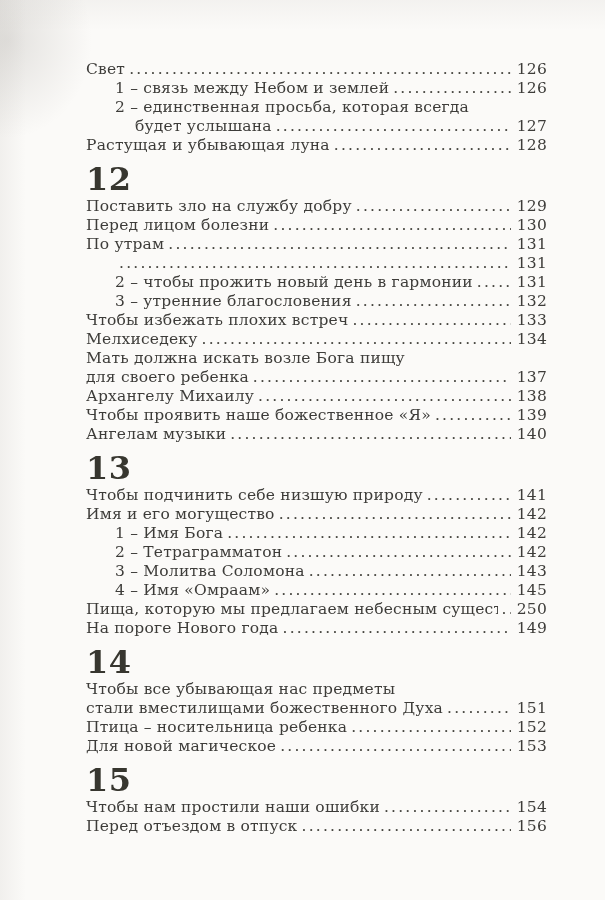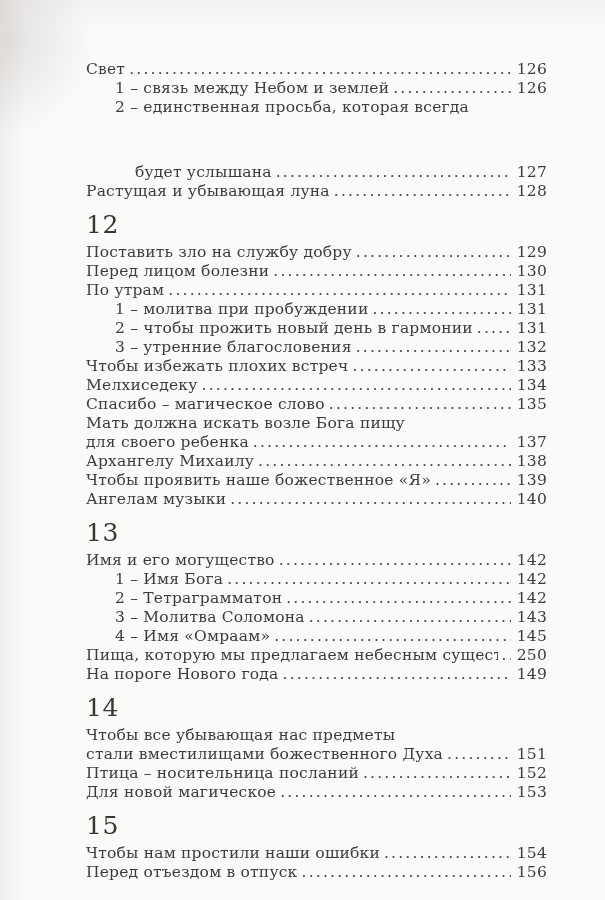--- a/index.html
+++ b/index.html
@@ -23,36 +23,36 @@
       linear-gradient(180deg, rgba(150,145,138,0.08) 0, rgba(150,145,138,0) 30px),
       #fbfaf8;
     box-sizing: border-box;
     padding: 60px 58px 0 86px;
     color: #3d3c39;
   }
   .toc {
     width: 100%;
   }
   .chapter-heading {
-    font-size: 25px;
-    font-weight: normal;
+    font-size: 32px;
+    font-weight: bold;
     color: #37362f;
     line-height: 30px;
     margin: 9px 0 3px 0;
     letter-spacing: 0.5px;
   }
   .toc-row {
     display: flex;
     align-items: baseline;
     line-height: 19px;
     font-size: 15.5px;
     letter-spacing: 0.2px;
   }
   .toc-row.indent-1 { padding-left: 29px; }
-  .toc-row.indent-2 { padding-left: 49px; margin-top: 46px; }
+  .toc-row.indent-2 { padding-left: 49px; }
   .entry-text {
     white-space: nowrap;
     flex: 0 1 auto;
     overflow: hidden;
   }
   .leader {
     flex: 1 1 10px;
     min-width: 8px;
     overflow: hidden;
     white-space: nowrap;
@@ -131,21 +131,20 @@
     <span class="page-num">130</span>
   </div>
 
   <div class="toc-row indent-0">
     <span class="entry-text">По утрам</span>
     <span class="leader"></span>
     <span class="page-num">131</span>
   </div>
 
   <div class="toc-row indent-1">
-    <span class="entry-text">1 – молитва при пробуждении</span>
     <span class="leader"></span>
     <span class="page-num">131</span>
   </div>
 
   <div class="toc-row indent-1">
     <span class="entry-text">2 – чтобы прожить новый день в гармонии</span>
     <span class="leader"></span>
     <span class="page-num">131</span>
   </div>
 
@@ -160,25 +159,20 @@
     <span class="leader"></span>
     <span class="page-num">133</span>
   </div>
 
   <div class="toc-row indent-0">
     <span class="entry-text">Мелхиседеку</span>
     <span class="leader"></span>
     <span class="page-num">134</span>
   </div>
 
-  <div class="toc-row indent-0">
-    <span class="entry-text">Спасибо – магическое слово</span>
-    <span class="leader"></span>
-    <span class="page-num">135</span>
-  </div>
 
   <div class="toc-row indent-0 no-page">
     <span class="entry-text">Мать должна искать возле Бога пищу</span>
     <span class="leader"></span>
     <span class="page-num"></span>
   </div>
 
   <div class="toc-row indent-0">
     <span class="entry-text">для своего ребенка</span>
     <span class="leader"></span>
@@ -201,20 +195,25 @@
     <span class="entry-text">Ангелам музыки</span>
     <span class="leader"></span>
     <span class="page-num">140</span>
   </div>
 </div>
   </section>
 
   <section class="toc-section">
     <h2 class="chapter-heading">13</h2>
     <div class="entries">
+  <div class="toc-row indent-0">
+    <span class="entry-text">Чтобы подчинить себе низшую природу</span>
+    <span class="leader"></span>
+    <span class="page-num">141</span>
+  </div>
 
   <div class="toc-row indent-0">
     <span class="entry-text">Имя и его могущество</span>
     <span class="leader"></span>
     <span class="page-num">142</span>
   </div>
 
   <div class="toc-row indent-1">
     <span class="entry-text">1 – Имя Бога</span>
     <span class="leader"></span>
@@ -262,21 +261,21 @@
     <span class="page-num"></span>
   </div>
 
   <div class="toc-row indent-0">
     <span class="entry-text">стали вместилищами божественного Духа</span>
     <span class="leader"></span>
     <span class="page-num">151</span>
   </div>
 
   <div class="toc-row indent-0">
-    <span class="entry-text">Птица – носительница посланий</span>
+    <span class="entry-text">Птица – носительница ребенка</span>
     <span class="leader"></span>
     <span class="page-num">152</span>
   </div>
 
   <div class="toc-row indent-0">
     <span class="entry-text">Для новой магическое</span>
     <span class="leader"></span>
     <span class="page-num">153</span>
   </div>
 </div>

